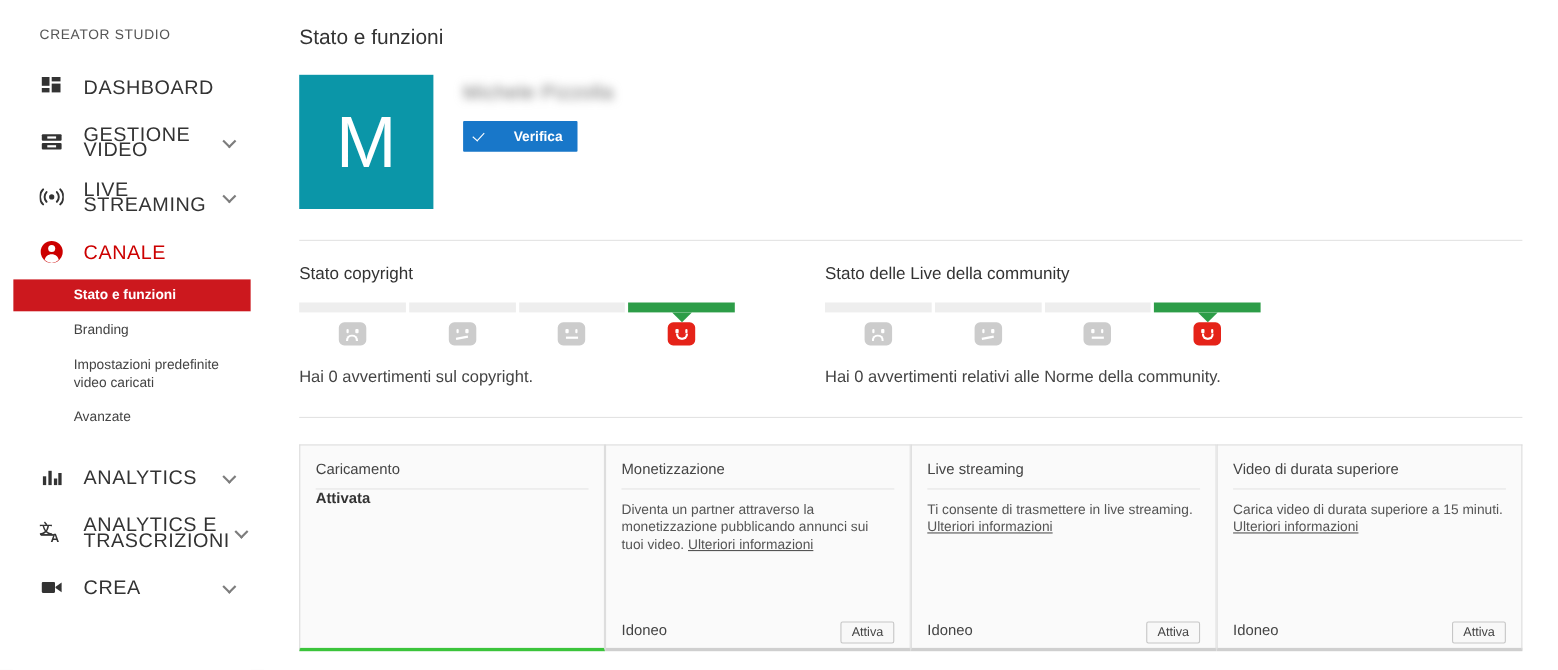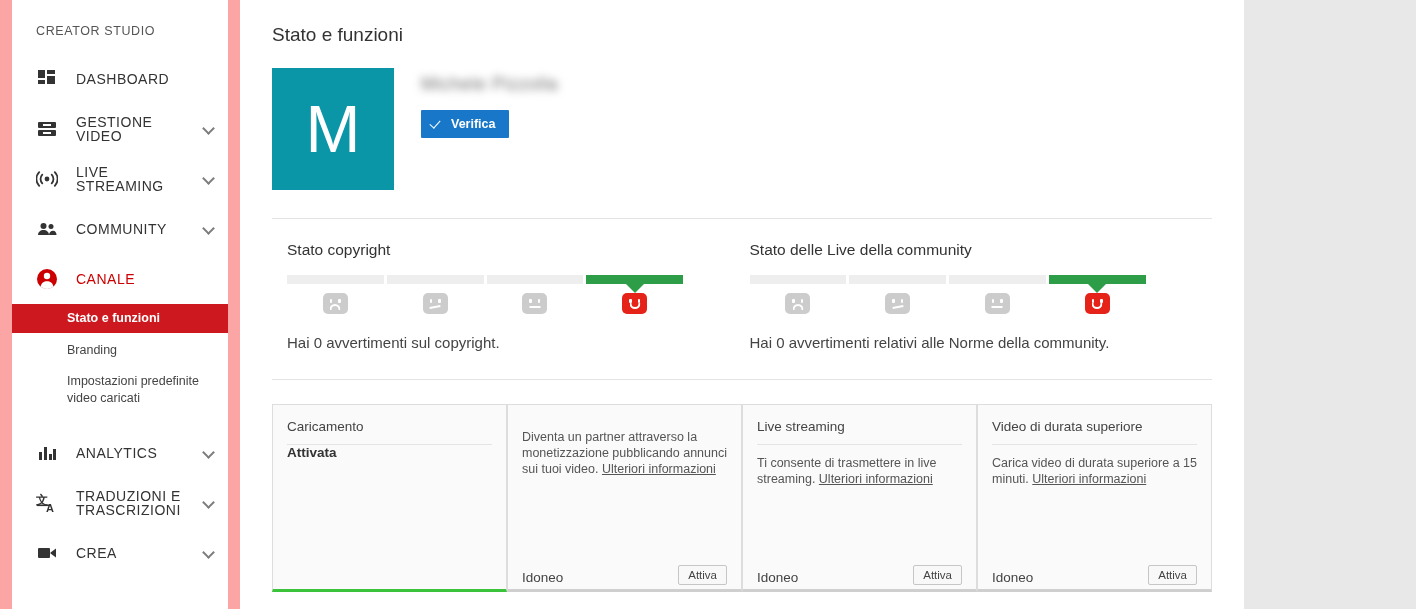--- a/index.html
+++ b/index.html
@@ -7,23 +7,23 @@
   html, body {
     margin: 0; padding: 0;
     width: 1416px; height: 609px;
     overflow: hidden;
     background: #e8e8e8;
     font-family: "Liberation Sans", sans-serif;
     -webkit-font-smoothing: antialiased;
   }
   #app {
     position: relative;
-    width: 1244px; height: 609px;
-    display: flex;
-    background: #fca5a5;
+    width: 1416px; height: 609px;
+    display: flex;
+    background: #ffffff;
   }
 
   
   .sidebar {
     position: relative;
     width: 216px;
     margin-left: 12px;
     background: #ffffff;
     flex: 0 0 216px;
     overflow: hidden;
@@ -46,21 +46,21 @@
   }
   .nav-icon {
     width: 26px; height: 26px;
     flex: 0 0 26px;
     display: flex;
     align-items: center;
     justify-content: center;
     margin-right: 16px;
   }
   .nav-label {
-    font-size: 14px;
+    font-size: 18px;
     letter-spacing: 0.5px;
     color: #333333;
     line-height: 14px;
     flex: 1;
     text-transform: none;
   }
   .nav-item.active-red .nav-label { color: #cc0000; }
   .chev {
     width: 14px; height: 14px;
     flex: 0 0 14px;
@@ -146,21 +146,21 @@
     background: #1877c9;
     color: #ffffff;
     border: none;
     height: 28px;
     padding: 0 14px 0 10px;
     font-size: 12.5px;
     font-weight: bold;
     font-family: "Liberation Sans", sans-serif;
     display: inline-flex;
     align-items: center;
-    gap: 8px;
+    gap: 24px;
     cursor: pointer;
     border-radius: 1px;
   }
   .check-glyph {
     display: inline-block;
     width: 12px; height: 12px;
     position: relative;
   }
   .check-glyph::before {
     content: "";
@@ -177,21 +177,21 @@
     background: #e3e3e3;
     margin: 28px 4px 0 4px;
   }
 
   
   .status-section {
     display: flex;
     padding: 0 4px;
     margin-top: 22px;
   }
-  .status-col { width: 478px; margin-left: 15px; }
+  .status-col { width: 478px; }
   .status-col + .status-col { margin-left: 0; }
   .status-heading {
     font-size: 15.5px;
     color: #333333;
     font-weight: 400;
     margin: 0 0 16px 0;
   }
   .meter {
     display: flex;
     gap: 3px;
@@ -319,21 +319,21 @@
     padding-top: 10px;
     flex: 1;
   }
   .card-desc a {
     color: #555555;
     text-decoration: underline;
     cursor: pointer;
   }
   .card-foot {
     display: flex;
-    align-items: flex-end;
+    align-items: flex-start;
     justify-content: space-between;
     padding-bottom: 4px;
   }
   .card-status {
     font-size: 13.5px;
     color: #444444;
   }
   .card.enabled .card-status { font-weight: bold; color: #333333; }
   .activate-btn {
     border: 1px solid #c6c6c6;
@@ -386,47 +386,36 @@
           <path d="M6.3 5.6 A6.4 6.4 0 0 0 6.3 14.4" stroke="#333" stroke-width="1.8" fill="none" stroke-linecap="round"></path>
           <path d="M15.7 5.6 A6.4 6.4 0 0 1 15.7 14.4" stroke="#333" stroke-width="1.8" fill="none" stroke-linecap="round"></path>
           <path d="M3.2 3.2 A9.6 9.6 0 0 0 3.2 16.8" stroke="#333" stroke-width="1.8" fill="none" stroke-linecap="round"></path>
           <path d="M18.8 3.2 A9.6 9.6 0 0 1 18.8 16.8" stroke="#333" stroke-width="1.8" fill="none" stroke-linecap="round"></path>
         </svg>
       </span>
       <span class="nav-label">LIVE STREAMING</span>
       <span class="chev"></span>
     </div>
 
-    <div class="nav-item">
-      <span class="nav-icon">
-        <svg width="22" height="20" viewBox="0 0 22 20">
-          <circle cx="7.5" cy="7" r="3" fill="#333"></circle>
-          <circle cx="15" cy="7.5" r="2.5" fill="#333"></circle>
-          <path d="M2 16c0-3 2.5-5 5.5-5s5.5 2 5.5 5z" fill="#333"></path>
-          <path d="M13 16c0-2.6 1.8-4.3 4-4.3s3.5 1.7 3.5 4.3z" fill="#333"></path>
-        </svg>
-      </span>
-      <span class="nav-label">COMMUNITY</span>
-      <span class="chev"></span>
-    </div>
 
     <div class="nav-item active-red">
       <span class="nav-icon">
         <svg width="22" height="22" viewBox="0 0 22 22">
           <circle cx="11" cy="11" r="10" fill="#cc0000"></circle>
           <circle cx="11" cy="8" r="3.2" fill="#fff"></circle>
           <path d="M4.6 18.4c.6-3.3 3.3-5.2 6.4-5.2s5.8 1.9 6.4 5.2A10 10 0 0 1 11 21a10 10 0 0 1-6.4-2.6z" fill="#fff"></path>
         </svg>
       </span>
       <span class="nav-label">CANALE</span>
     </div>
 
     <div class="sub-item selected">Stato e funzioni</div>
     <div class="sub-item">Branding</div>
     <div class="sub-item">Impostazioni predefinite video caricati</div>
+    <div class="sub-item">Avanzate</div>
 
     <div style="height:14px"></div>
 
     <div class="nav-item">
       <span class="nav-icon">
         <svg width="20" height="20" viewBox="0 0 20 20">
             <rect x="2" y="9" width="3" height="8" fill="#333"></rect>
             <rect x="7" y="4" width="3" height="13" fill="#333"></rect>
             <rect x="12" y="11" width="3" height="6" fill="#333"></rect>
             <rect x="16" y="6" width="3" height="11" fill="#333"></rect>
@@ -437,21 +426,21 @@
     </div>
 
     <div class="nav-item">
       <span class="nav-icon">
         <svg width="22" height="22" viewBox="0 0 22 22">
           <text x="0" y="12" font-family="Liberation Sans, sans-serif" font-size="12" font-weight="bold" fill="#333">文</text>
           <text x="10" y="20" font-family="Liberation Sans, sans-serif" font-size="11" font-weight="bold" fill="#333">A</text>
           <rect x="1" y="12.5" width="12" height="1.6" fill="#333"></rect>
         </svg>
       </span>
-      <span class="nav-label">TRADUZIONI E TRASCRIZIONI</span>
+      <span class="nav-label">ANALYTICS E TRASCRIZIONI</span>
       <span class="chev"></span>
     </div>
 
     <div class="nav-item">
       <span class="nav-icon">
         <svg width="22" height="20" viewBox="0 0 22 20">
             <rect x="2" y="5" width="12" height="10" rx="1" fill="#333"></rect>
             <path d="M14.5 9.5 L20 5.5 V14.5 L14.5 10.5 Z" fill="#333"></path>
           </svg>
       </span>
@@ -568,20 +557,21 @@
     <section class="cards-row">
 
       <div class="card enabled">
         <div class="card-title">Caricamento</div>
         <div class="card-foot">
           <span class="card-status">Attivata</span>
         </div>
       </div>
 
       <div class="card">
+        <div class="card-title">Monetizzazione</div>
         <div class="card-desc"><span>Diventa un partner attraverso la monetizzazione pubblicando annunci sui tuoi video. </span><a>Ulteriori informazioni</a></div>
         <div class="card-foot">
           <span class="card-status">Idoneo</span>
           <button class="activate-btn">Attiva</button>
         </div>
       </div>
 
       <div class="card">
         <div class="card-title">Live streaming</div>
         <div class="card-desc"><span>Ti consente di trasmettere in live streaming. </span><a>Ulteriori informazioni</a></div>

